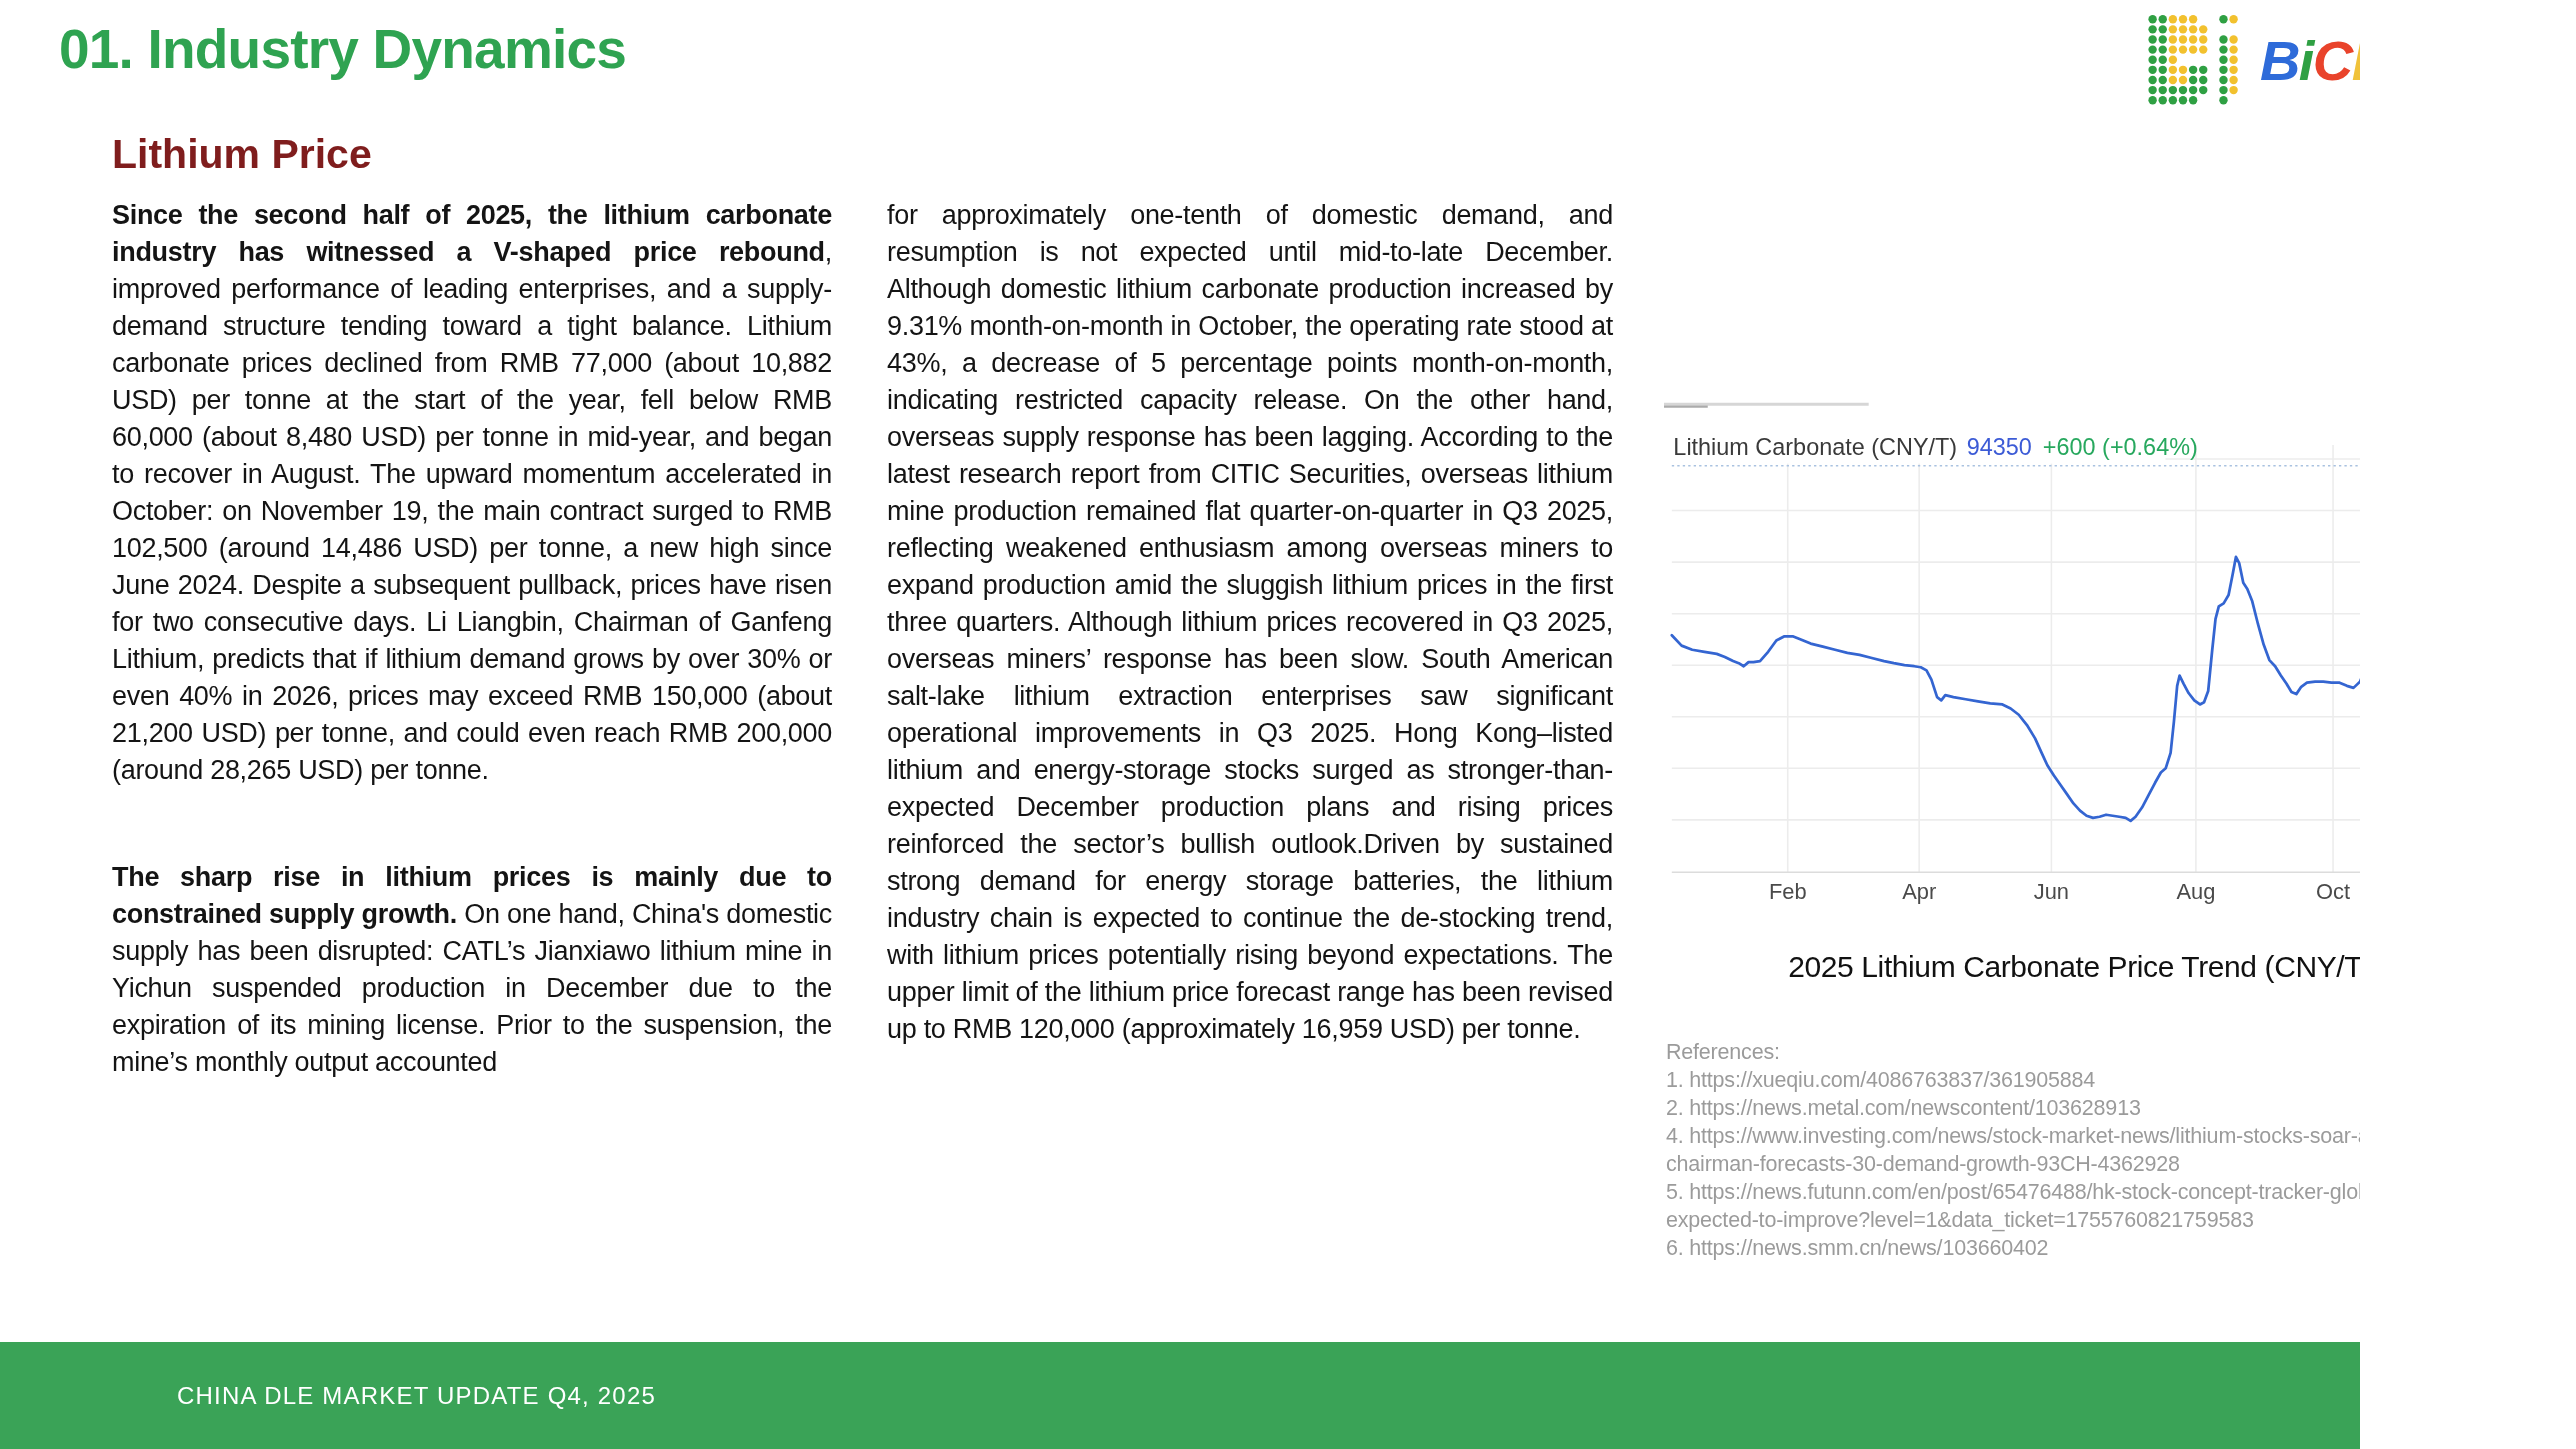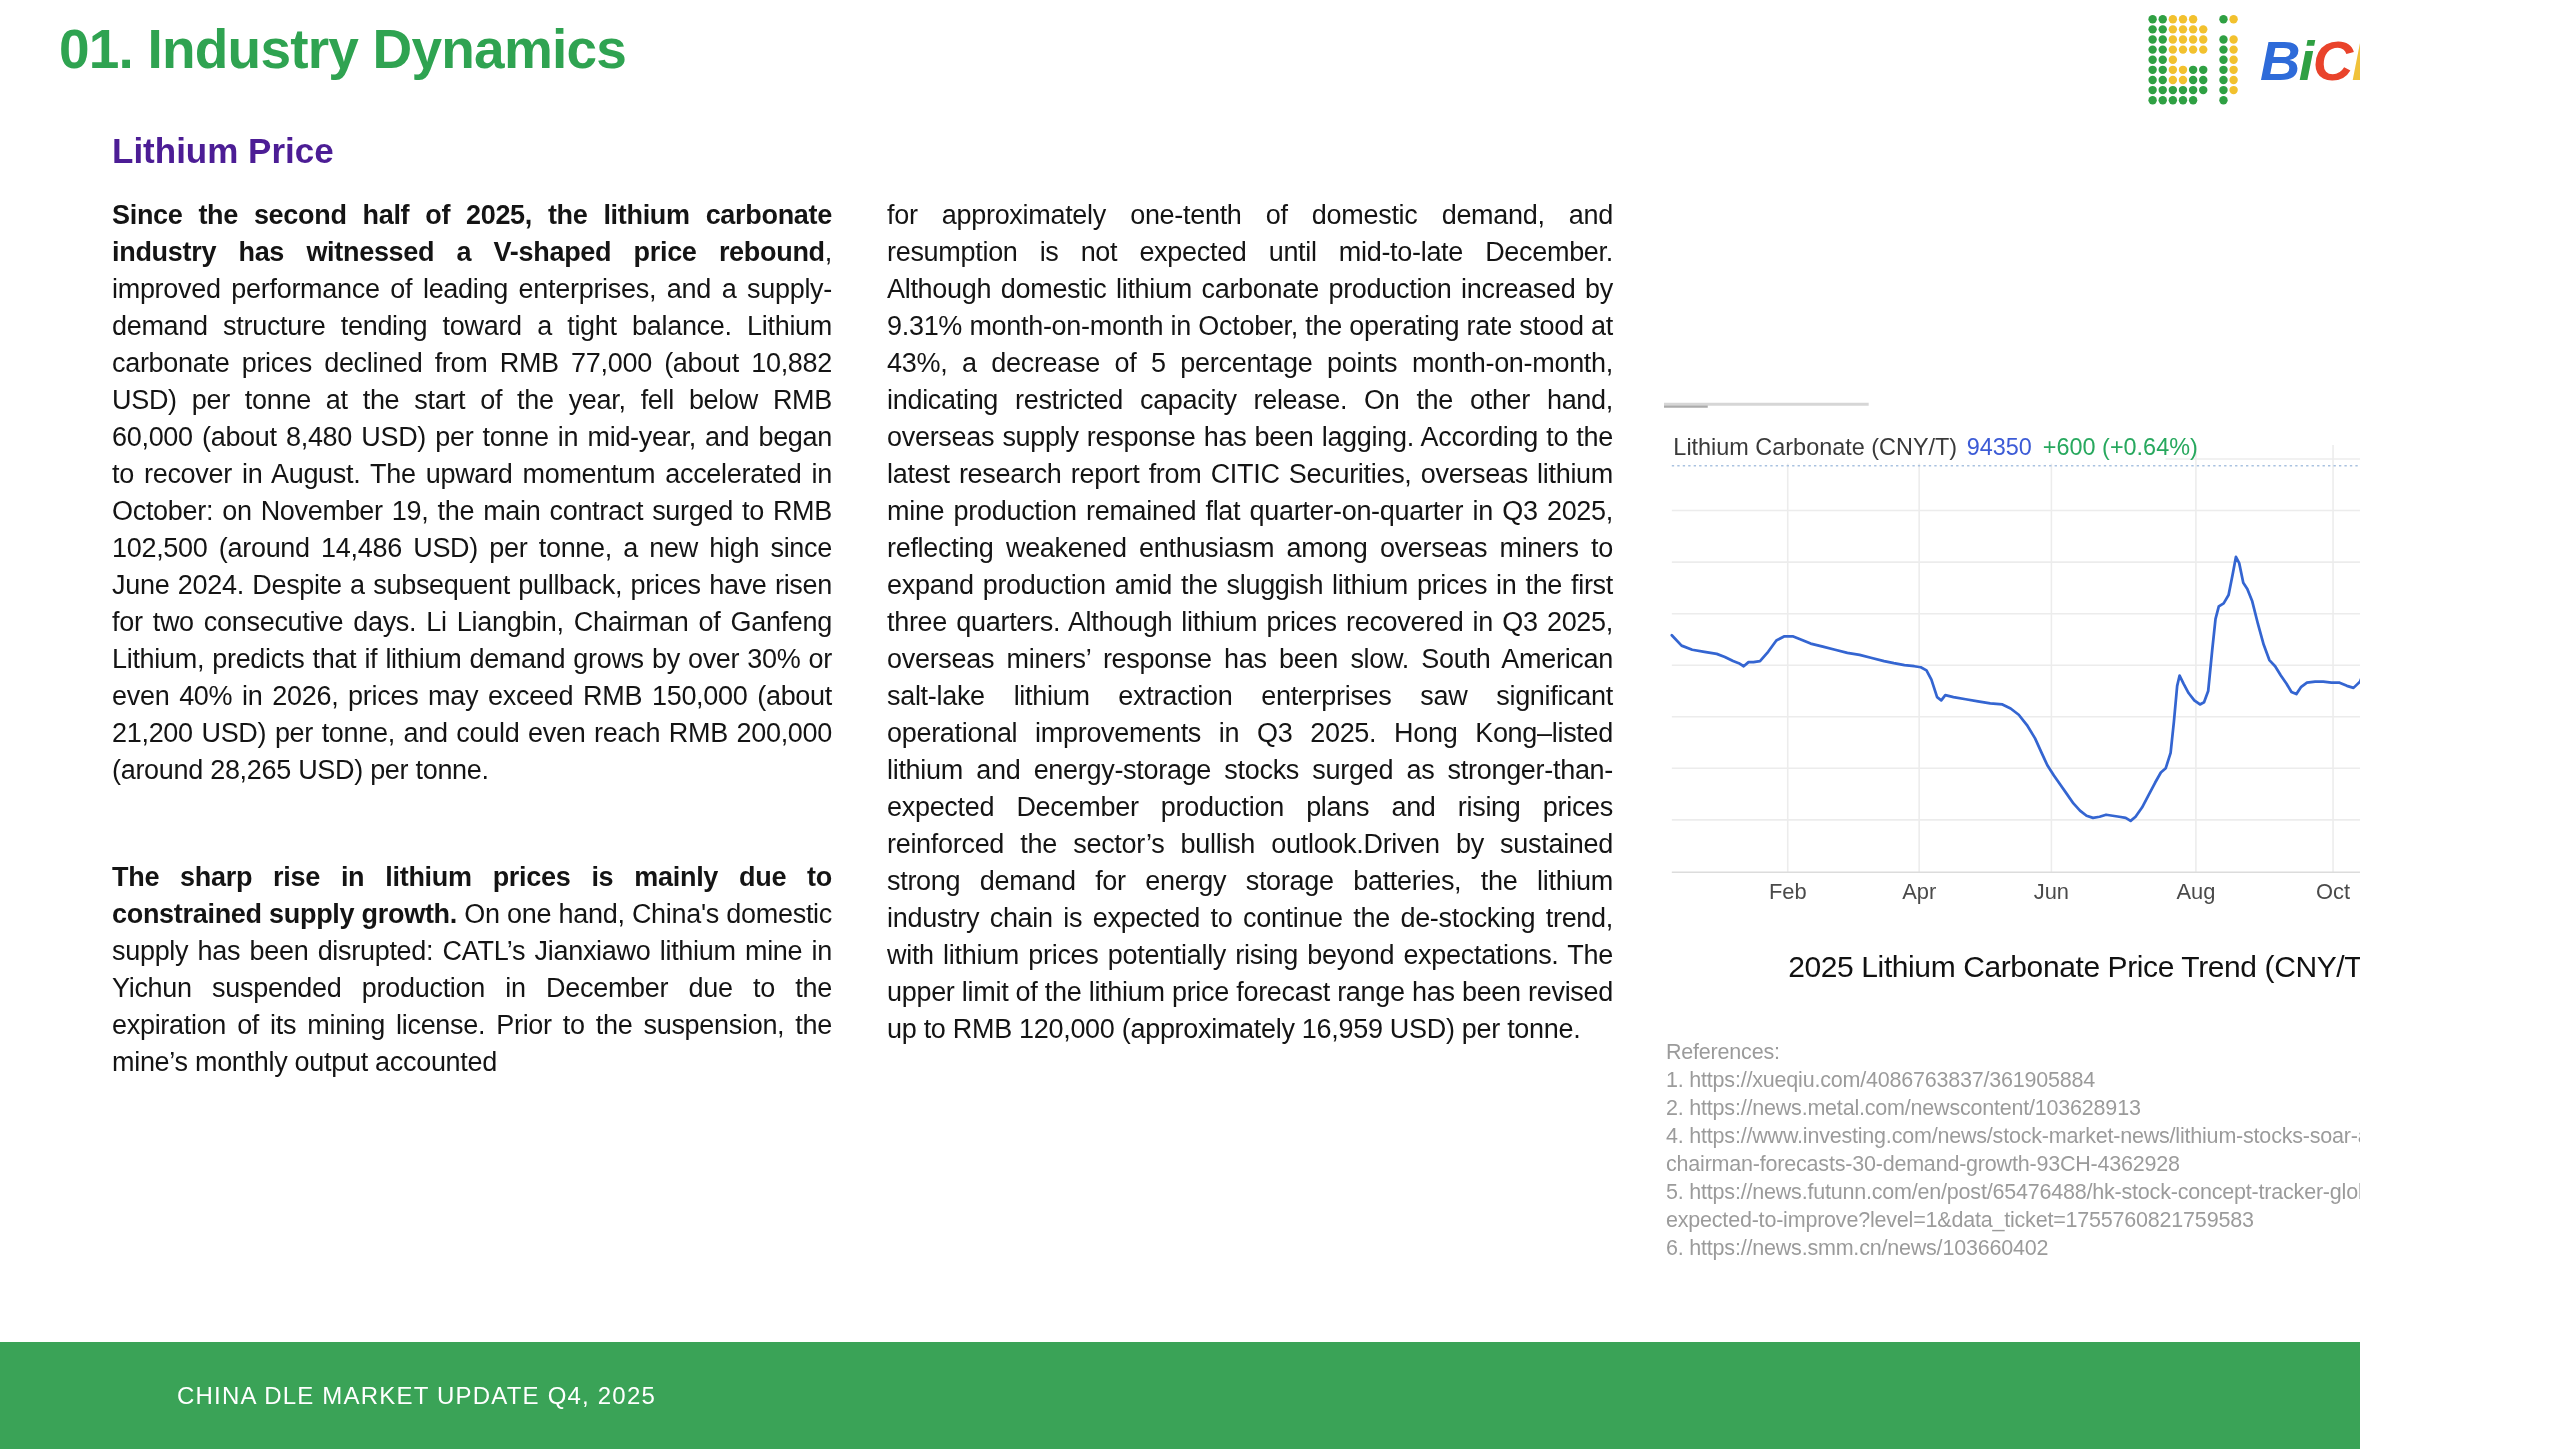--- a/index.html
+++ b/index.html
@@ -2,21 +2,21 @@
 <html style="font-size:12.5px"><head>
 <meta charset="utf-8">
 <style>
   html,body{margin:0;padding:0;background:#ffffff;}
   .page{position:relative;width:2360px;height:1450px;background:#fff;overflow:hidden;
         font-family:"Liberation Sans",sans-serif;color:#141414;}
   .h1{position:absolute;left:59px;top:17px;font-size:55px;font-weight:bold;
       letter-spacing:-0.8px;color:#2fa351;white-space:nowrap;}
   .logo{position:absolute;left:2146px;top:12.5px;display:flex;align-items:center;gap:12px;}
   .logo-text{font-size:56px;font-weight:bold;font-style:italic;letter-spacing:-1.6px;white-space:nowrap;}
-  .subhead{position:absolute;left:112px;top:131px;font-size:35px;font-weight:bold;color:#4c1d95;}
+  .subhead{position:absolute;left:112px;top:131px;font-size:41px;font-weight:bold;color:#7f1d1d;}
   .col{position:absolute;top:197px;font-size:27px;line-height:37px;text-align:justify;
        letter-spacing:-0.3px;color:#141414;}
   .col p{margin:0;}
   .col1{left:112px;width:720px;}
   .col1 .p2{margin-top:70px;}
   .col2{left:887px;width:726px;}
   .chart-wrap{position:absolute;left:1664px;top:351px;width:914px;height:555px;}
   .chart-title{position:absolute;left:1664px;top:950px;width:832px;text-align:center;
                font-size:30px;color:#111;letter-spacing:-0.4px;}
   .refs{position:absolute;left:1666px;top:1038px;width:910px;font-size:21.5px;line-height:28px;

